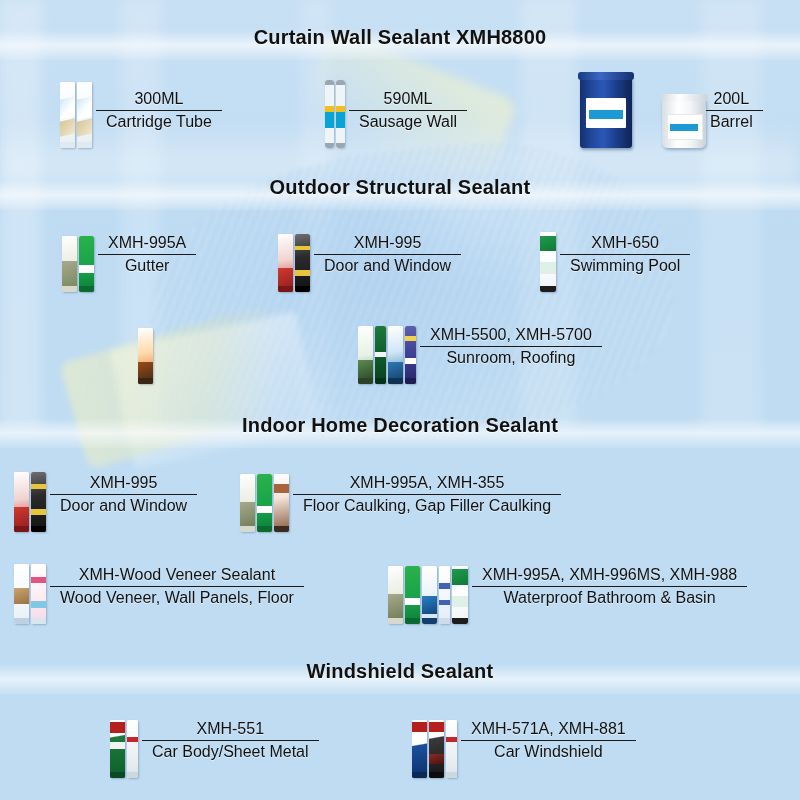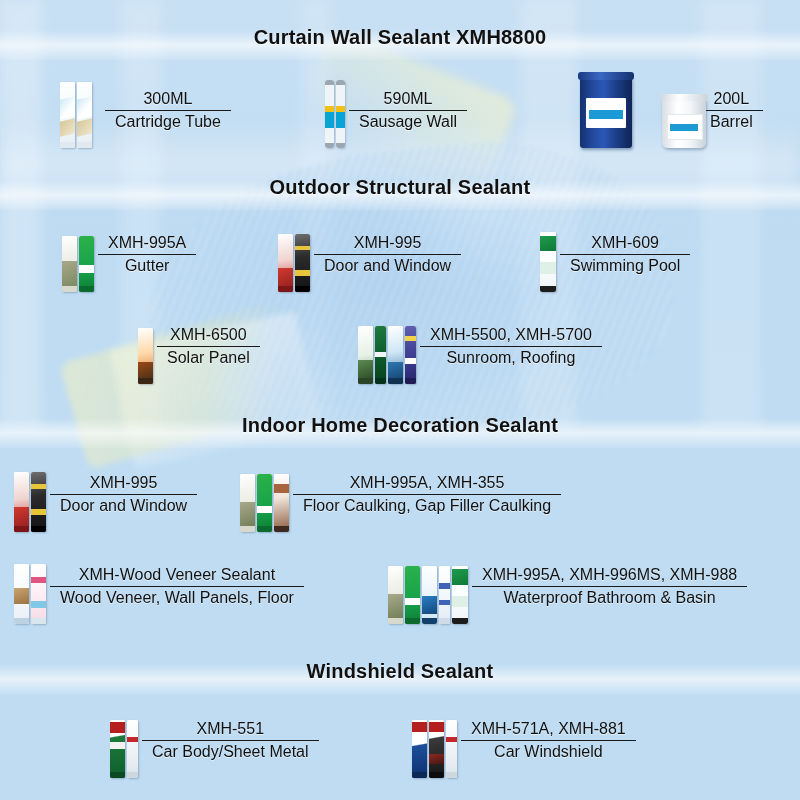--- a/index.html
+++ b/index.html
@@ -162,21 +162,21 @@
   <div class="bg-paper"></div>
   <div class="bg-gun"></div>
   <div class="bg-flat-fade"></div>
   <div class="bg-flat-bottom"></div>
 
   <div class="section-head" style="top:26px;">
     <div class="band"></div>
     <span class="txt">Curtain Wall Sealant XMH8800</span>
   </div>
 
-  <div class="entry" style="left:60px;top:72px;gap:9px;">
+  <div class="entry" style="left:60px;top:72px;">
     <div class="pack">
       <div class="tube" style="height:66px;">
         <span class="nozzle"></span>
         <span class="body" style="background:linear-gradient(160deg,#ffffff 0%,#f2fafd 45%,#e7eef2 100%);"></span>
         <span class="strip" style="top:24%;background:linear-gradient(135deg,#cfe9f6 0%,#ffffff 60%);transform:skewY(-14deg);"></span>
         <span class="strip" style="top:58%;height:22%;background:linear-gradient(135deg,#d7c79a,#efe6cb);transform:skewY(-14deg);"></span>
         <span class="cap" style="background:#dfe9ef;"></span>
       </div>
       <div class="tube" style="height:66px;">
         <span class="nozzle"></span>
@@ -291,39 +291,34 @@
     <div class="pack">
       <div class="tube" style="height:60px;width:16px;">
         <span class="nozzle"></span>
         <span class="body" style="background:linear-gradient(170deg,#ffffff,#fafdff 55%,#eef3f6);"></span>
         <span class="strip" style="top:6%;height:26%;background:linear-gradient(160deg,#1f9b4c,#0f7a38);"></span>
         <span class="strip" style="top:50%;height:20%;background:#dff0e6;"></span>
         <span class="cap" style="background:#1d1d1d;"></span>
       </div>
     </div>
     <div class="labels">
-      <div class="code">XMH-609</div>
+      <div class="code">XMH-650</div>
       <div class="rule"></div>
       <div class="desc">Swimming Pool</div>
     </div>
   </div>
 
   <div class="entry" style="left:138px;top:308px;">
     <div class="pack">
       <div class="tube" style="height:56px;">
         <span class="nozzle"></span>
         <span class="body" style="background:linear-gradient(170deg,#ffffff,#ffd9a8 45%,#d2601f);"></span>
         <span class="strip" style="top:60%;height:40%;background:linear-gradient(160deg,#9a4a18,#3c2a17);"></span>
         <span class="cap" style="background:#3a2612;"></span>
       </div>
-    </div>
-    <div class="labels">
-      <div class="code">XMH-6500</div>
-      <div class="rule"></div>
-      <div class="desc">Solar Panel</div>
     </div>
   </div>
 
   <div class="entry" style="left:358px;top:308px;">
     <div class="pack">
       <div class="tube" style="height:58px;">
         <span class="nozzle"></span>
         <span class="body" style="background:linear-gradient(170deg,#ffffff,#e8f1e6 50%,#6f8f62);"></span>
         <span class="strip" style="top:58%;height:42%;background:linear-gradient(160deg,#5f8a52,#22401f);"></span>
         <span class="cap" style="background:#2b4326;"></span>

